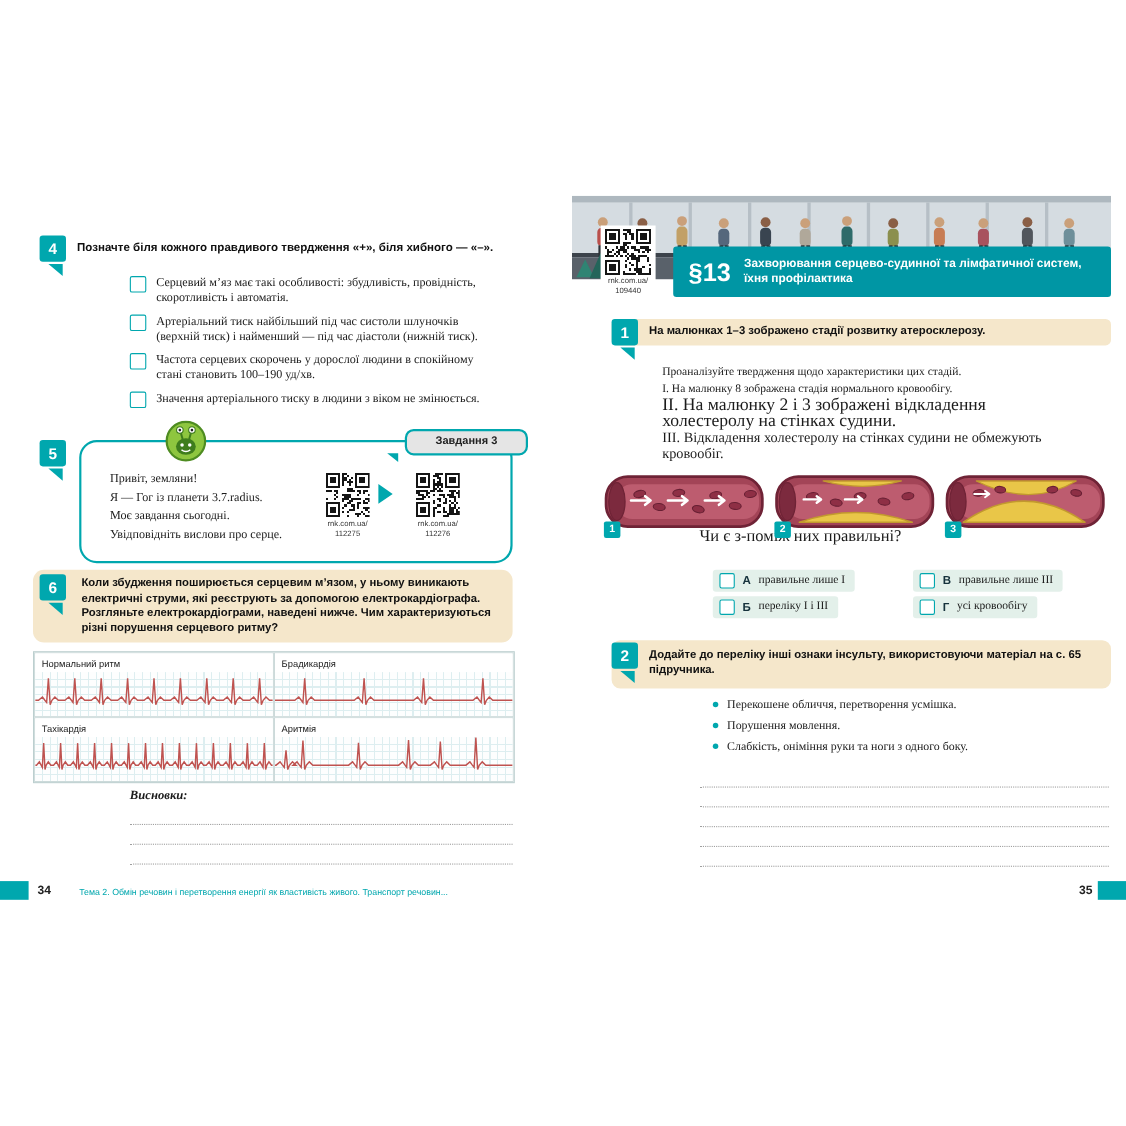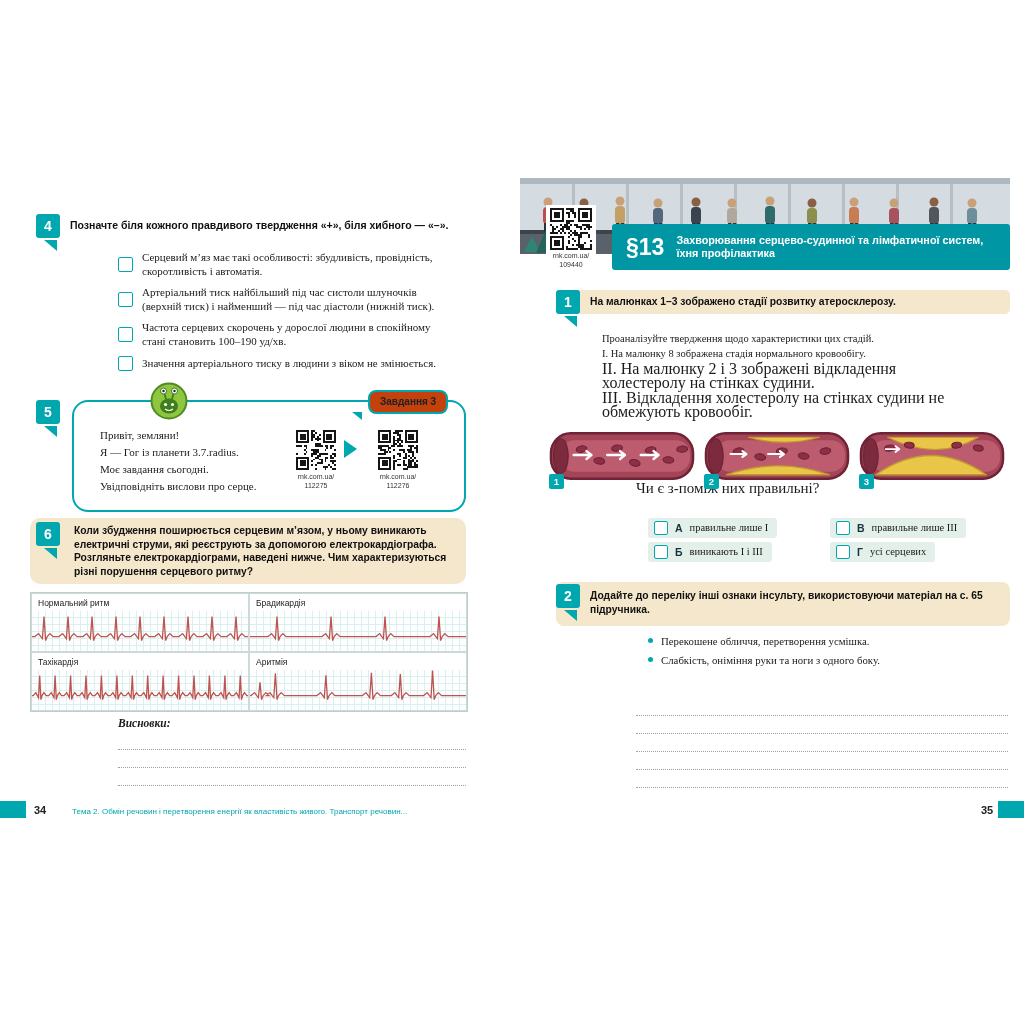--- a/index.html
+++ b/index.html
@@ -7,27 +7,27 @@
           --accent:#00a7ae;font-family:"Liberation Sans",sans-serif}
   .num{position:absolute;width:24px;height:24px;background:var(--accent);color:#fff;
        font:bold 14px/24px "Liberation Sans",sans-serif;text-align:center;border-radius:3px;z-index:4}
   .wedge{position:absolute;width:0;height:0;border-top:11px solid var(--accent);
          border-left:13px solid transparent;z-index:3}
   .wedge.sm{border-top-width:8px;border-left-width:10px}
   .ttl{position:absolute;font-weight:bold;font-size:10.5px;line-height:13.5px;color:#101010;
        font-family:"Liberation Sans",sans-serif;z-index:2}
   .ser{font-family:"Liberation Serif",serif;font-size:11px;line-height:14px;color:#1b1b1b}
   .stack{position:absolute;display:flex;flex-direction:column}
-  .citem{display:flex;gap:9px;align-items:center}
+  .citem{display:flex;gap:9px;align-items:flex-start}
   .cbx{width:13px;height:13px;border:1.6px solid var(--accent);border-radius:2px;background:#fff;flex:none;margin-top:1px}
   .cbx.small{width:12px;height:12px;margin-top:0}
   .t5box{position:absolute;border:2.2px solid var(--accent);border-radius:16px;background:#fff;z-index:1}
   .alien{position:absolute;width:38px;height:38px;z-index:3}
-  .badge{position:absolute;border:2px solid var(--accent);border-radius:8px;background:#c2410c;
-         padding:4px 10px;font:bold 10px/12px "Liberation Sans",sans-serif;color:#222;z-index:3}
+  .badge{position:absolute;border:2px solid var(--accent);border-radius:8px;background:#e5e5e5;
+         padding:4px 26px;font:bold 10px/12px "Liberation Sans",sans-serif;color:#222;z-index:3}
   .t5lines{gap:3px;z-index:2}
   .t5lines .it{}
   .qr{z-index:2}
   .qr svg{width:100%;height:100%;display:block}
   .qrwrap{position:absolute}
   .qrarrow{position:absolute;width:0;height:0;border-left:13px solid var(--accent);
            border-top:9px solid transparent;border-bottom:9px solid transparent;z-index:2}
   .qrlabel{position:absolute;font:7px/8.5px "Liberation Sans",sans-serif;color:#333;text-align:center;z-index:2}
   .cream{position:absolute;background:#f5e7cb;border-radius:10px;z-index:1}
   .ecg-grid{position:absolute;display:grid;grid-template-columns:1fr 1fr;border:1.4px solid #bccfcf;background:#fff;z-index:2}
@@ -630,21 +630,21 @@
 
   <div class="cream" style="left:556px;top:290px;width:454px;height:24px;border-radius:5px"></div>
   <div class="num" style="left:556px;top:290px">1</div>
   <div class="wedge" style="left:564px;top:316px"></div>
   <div class="ttl" style="left:590px;top:295px;width:414px;font-size:10.3px">На малюнках 1–3 зображено стадії розвитку атеросклерозу.</div>
 
   <div class="stack" style="left:602px;top:332px;width:345px;gap:1px">
     <div class="ser" style="font-size:10.5px">Проаналізуйте твердження щодо характеристики цих стадій.</div>
     <div class="ser" style="font-size:10.5px">І. На малюнку 8 зображена стадія нормального кровообігу.</div>
     <div class="ser" style="font-size:16px">ІІ. На малюнку 2 і 3 зображені відкладення холестеролу на стінках судини.</div>
-    <div class="ser" style="font-size:16px">ІІІ. Відкладення холестеролу на стінках судини не обмежують кровообіг.</div>
+    <div class="ser" style="font-size:13px">ІІІ. Відкладення холестеролу на стінках судини не обмежують кровообіг.</div>
   </div>
 
   <div class="vessel" style="left:548px;top:424px">
     <svg viewBox="0 0 150 64">
       <rect x="3" y="9" width="144" height="46" rx="20" fill="#a34457" stroke="#6f2336" stroke-width="2.5"></rect>
       <rect x="13" y="16" width="131" height="32" rx="14" fill="#bd5c6f"></rect>
       <ellipse cx="13" cy="32" rx="7.5" ry="17.5" fill="#7c2a3e" stroke="#6f2336" stroke-width="1.2"></ellipse>
       <g fill="#8e2f45" stroke="#671f33" stroke-width="1">
         <ellipse cx="34" cy="25" rx="5.5" ry="3.2" transform="rotate(-12 34 25)"></ellipse>
         <ellipse cx="52" cy="37" rx="5.5" ry="3.2" transform="rotate(8 52 37)"></ellipse>
@@ -708,42 +708,46 @@
   <div class="ser" style="position:absolute;left:636px;top:481px;font-size:15px">Чи є з-поміж них правильні?</div>
 
   <div class="opt" style="left:648px;top:518px">
     <span class="cbx small"></span>
     <span class="optletter">А</span>
     <span class="ser opttext">правильне лише І</span>
   </div>
   <div class="opt" style="left:648px;top:542px">
     <span class="cbx small"></span>
     <span class="optletter">Б</span>
-    <span class="ser opttext">виникають І і ІІІ</span>
+    <span class="ser opttext">переліку І і ІІІ</span>
   </div>
   <div class="opt" style="left:830px;top:518px">
     <span class="cbx small"></span>
     <span class="optletter">В</span>
     <span class="ser opttext">правильне лише ІІІ</span>
   </div>
   <div class="opt" style="left:830px;top:542px">
     <span class="cbx small"></span>
     <span class="optletter">Г</span>
-    <span class="ser opttext">усі серцевих</span>
+    <span class="ser opttext">усі кровообігу</span>
   </div>
 
   <div class="cream" style="left:556px;top:582px;width:454px;height:44px;border-radius:8px"></div>
   <div class="num" style="left:556px;top:584px">2</div>
   <div class="wedge" style="left:564px;top:610px"></div>
   <div class="ttl" style="left:590px;top:589px;width:410px;font-size:10.3px">Додайте до переліку інші ознаки інсульту, використовуючи матеріал на с. 65 підручника.</div>
 
   <div class="stack" style="left:648px;top:634px;width:360px;gap:5px">
     <div class="bline">
       <span class="dot"></span>
       <span class="ser" style="font-size:10.8px">Перекошене обличчя, перетворення усмішка.</span>
+    </div>
+    <div class="bline">
+      <span class="dot"></span>
+      <span class="ser" style="font-size:10.8px">Порушення мовлення.</span>
     </div>
     <div class="bline">
       <span class="dot"></span>
       <span class="ser" style="font-size:10.8px">Слабкість, оніміння руки та ноги з одного боку.</span>
     </div>
   </div>
 
   <div class="stack" style="left:636px;top:698px;width:372px">
     <div class="dline"></div>
     <div class="dline"></div>

